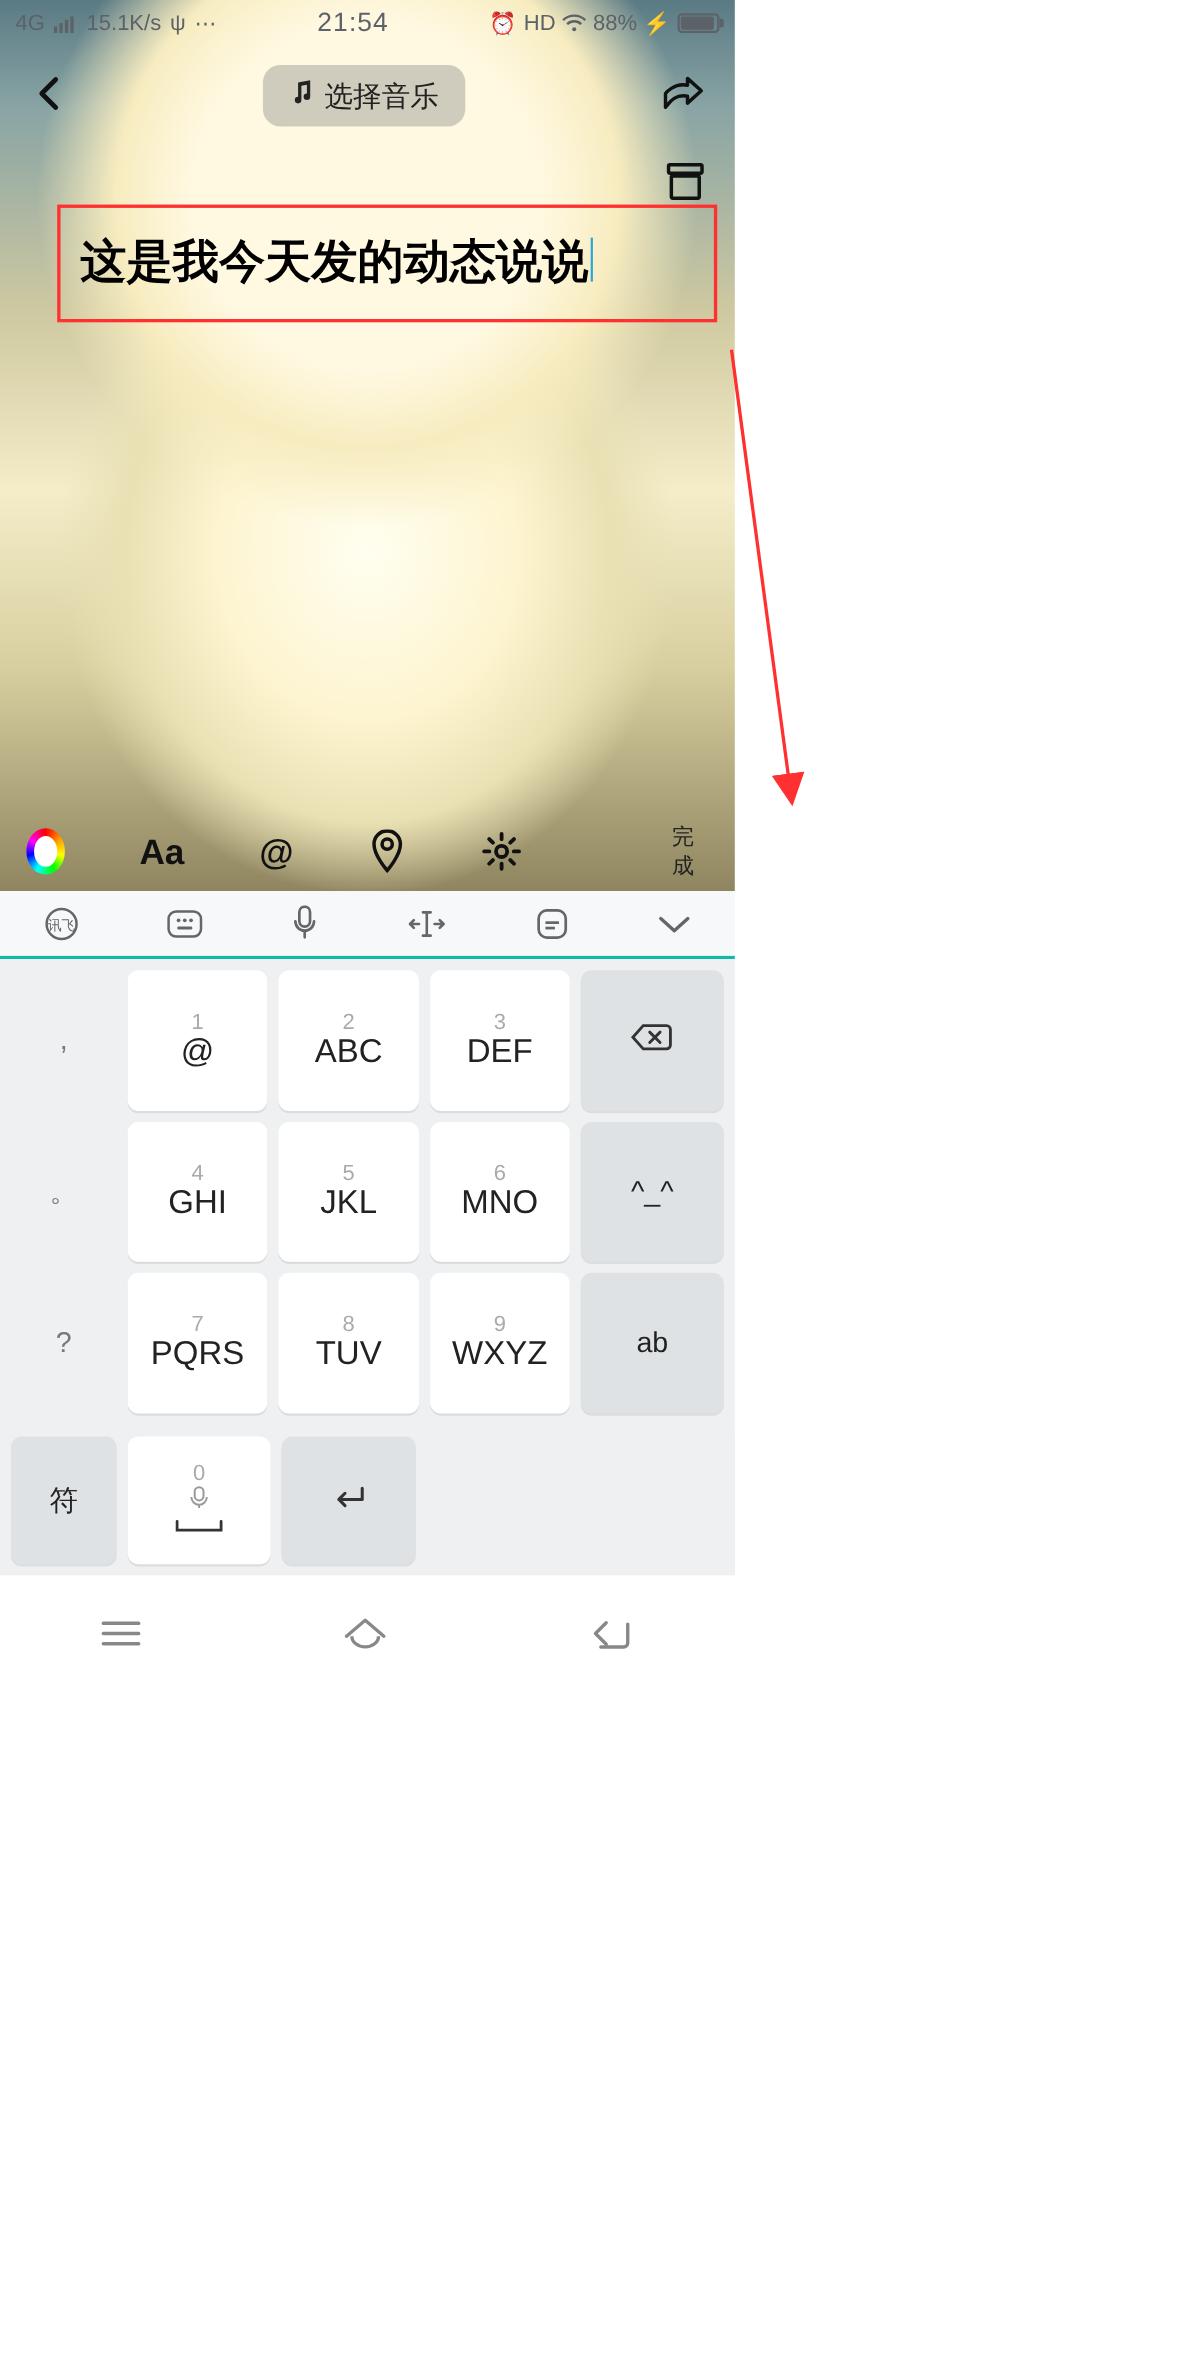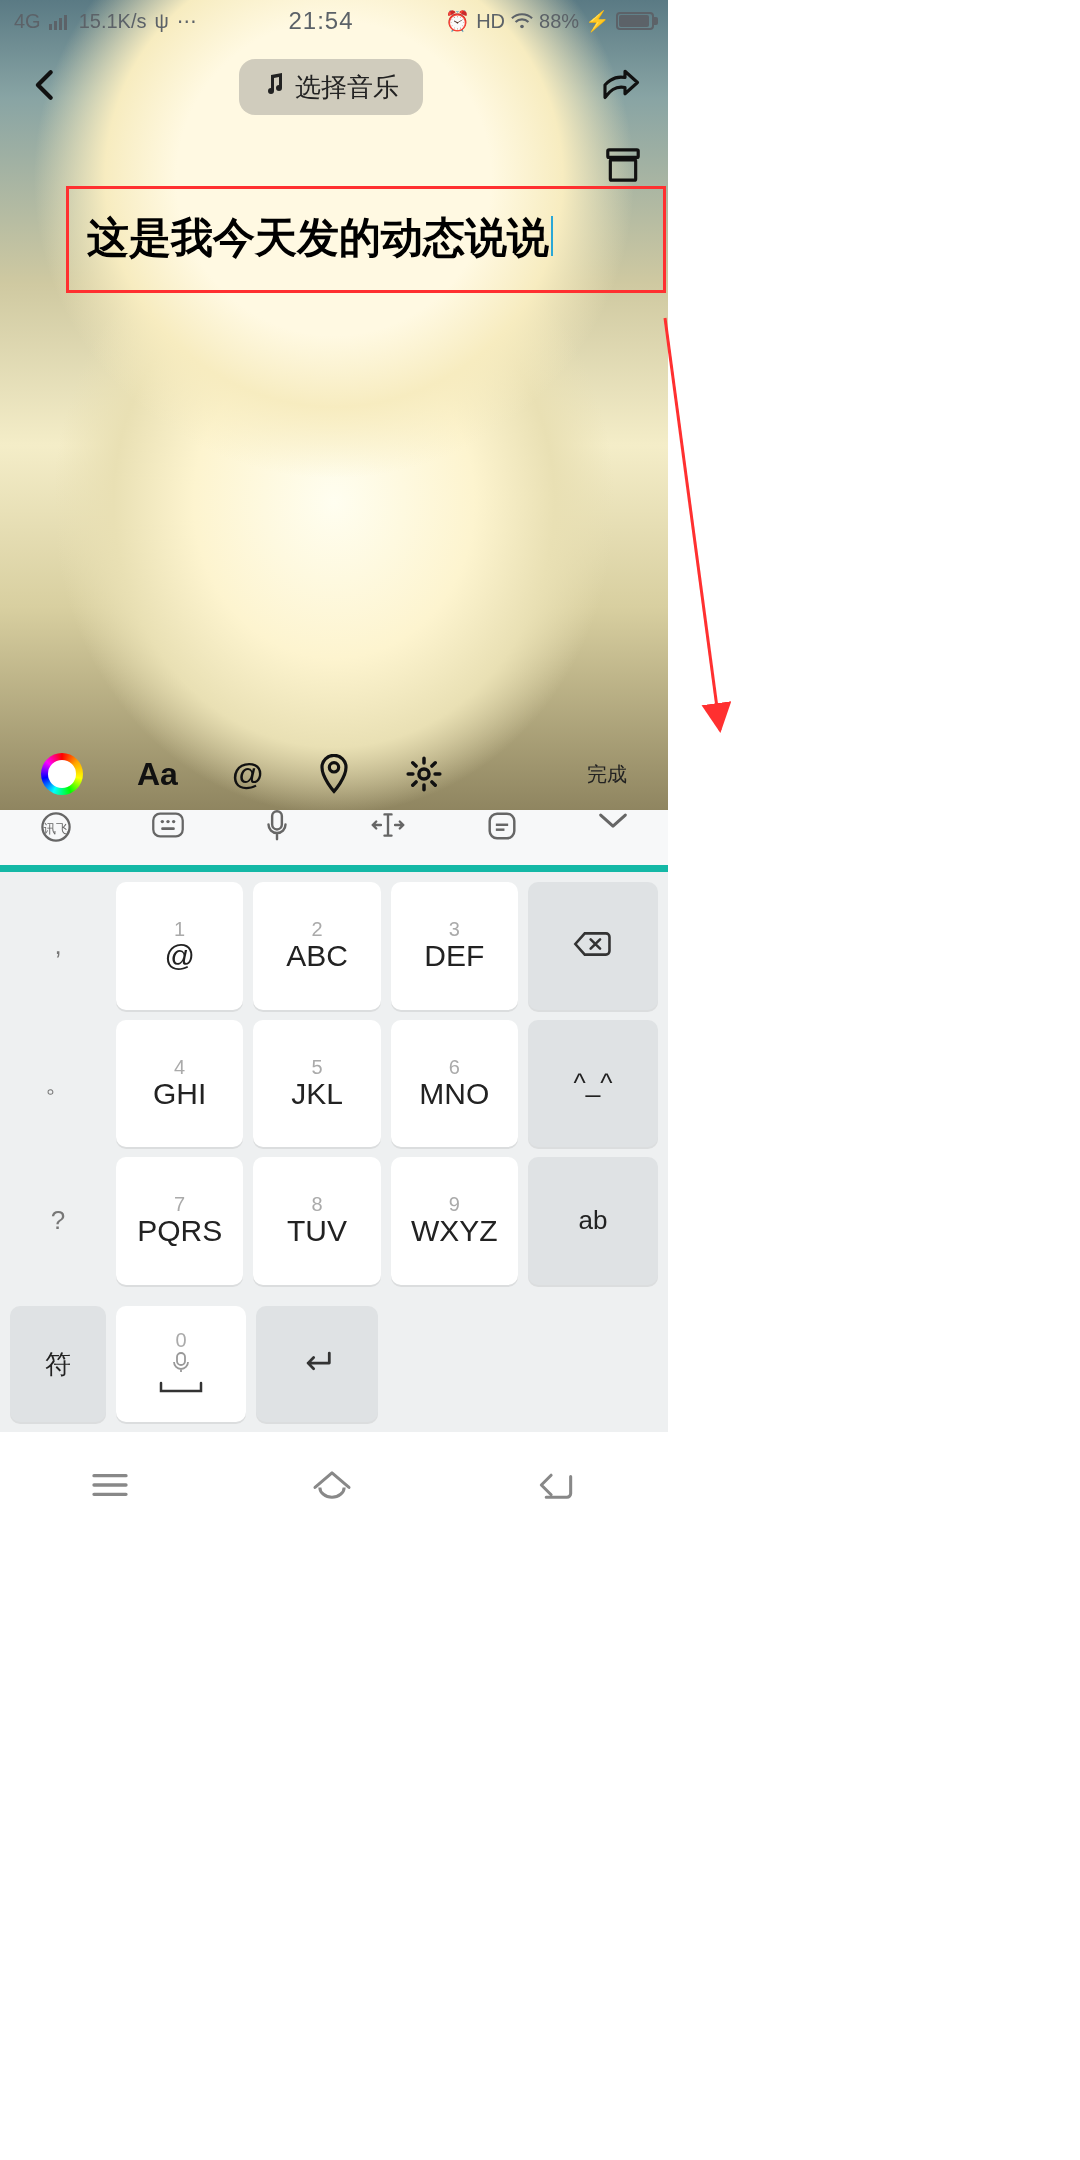--- a/index.html
+++ b/index.html
@@ -16,32 +16,32 @@
 .sig svg,.wifi svg{display:block}
 .batt{width:38px;height:18px;border:2px solid #5c6268;border-radius:4px;position:relative;display:inline-block}
 .batt:after{content:"";position:absolute;right:-6px;top:3px;width:4px;height:8px;background:#5c6268;border-radius:0 2px 2px 0}
 .batt i{position:absolute;left:1px;top:1px;bottom:1px;width:88%;background:#5c6268;border-radius:2px}
 .topbar{position:absolute;top:52px;left:0;right:0;height:70px;display:flex;align-items:center;padding:0 28px}
 .back svg{width:34px;height:34px}
 .music{margin:0 auto;background:rgba(120,120,120,.35);border-radius:16px;height:56px;display:flex;align-items:center;gap:10px;padding:0 24px;color:#222;font-size:26px}
 .share svg{width:40px;height:40px}
 .archive{position:absolute;right:26px;top:146px}
 .archive svg{width:38px;height:38px}
-.textbox{position:absolute;left:66px;top:186px;width:600px;border:3px solid #ff3030;padding:16px 18px 20px;color:#000;font-weight:700;font-size:42px;line-height:1.55}
+.textbox{position:absolute;left:52px;top:186px;width:600px;border:3px solid #ff3030;padding:16px 18px 20px;color:#000;font-weight:700;font-size:42px;line-height:1.55}
 .cursor{display:inline-block;width:2px;height:40px;background:#2aa7d6;vertical-align:-4px;margin-left:2px}
 .arrow{position:absolute;left:0;top:0;pointer-events:none}
-.toolbar{position:absolute;left:0;right:0;top:738px;height:72px;display:flex;align-items:center;padding:0 41px;gap:54px}
+.toolbar{position:absolute;left:0;right:0;top:738px;height:72px;display:flex;align-items:center;padding:0 24px;gap:68px}
 .toolbar .sp{flex:1}
 .toolbar .done{font-size:20px;color:#222}
 .ring{width:42px;height:42px;border-radius:50%;background:conic-gradient(red,orange,yellow,lime,cyan,blue,magenta,red);position:relative}
 .ring:after{content:"";position:absolute;inset:7px;border-radius:50%;background:#fff}
 .Aa{font-size:32px;font-weight:700;color:#111}
 .tic{color:#111}
 .tic svg{display:block}
-.kbtool{position:absolute;top:810px;left:0;right:0;height:62px;background:#f7f8f9;display:flex;align-items:flex-start;justify-content:space-around;border-bottom:7px solid #14b8a6}
+.kbtool{position:absolute;top:810px;left:0;right:0;height:62px;background:#f7f8f9;display:flex;align-items:center;justify-content:space-around;border-bottom:3px solid #14b8a6}
 .kbtool div{color:#666}
 .kbtool svg{display:block}
 .kb{position:absolute;top:872px;left:0;right:0;height:560px;background:#eef0f1;padding:10px;display:grid;grid-template-columns:96px 1fr 1fr 1fr 130px;grid-template-rows:repeat(4,1fr);gap:10px}
 .key{background:#fff;border-radius:10px;box-shadow:0 2px 0 rgba(0,0,0,.08);display:flex;flex-direction:column;align-items:center;justify-content:center;color:#222}
 .key .n{font-size:20px;color:#aaa;margin-bottom:-2px}
 .key .l{font-size:30px}
 .side{background:transparent;box-shadow:none}
 .side .l{color:#777;font-size:26px}
 .grey{background:#dfe2e4}
 .grey .l{font-size:26px}

